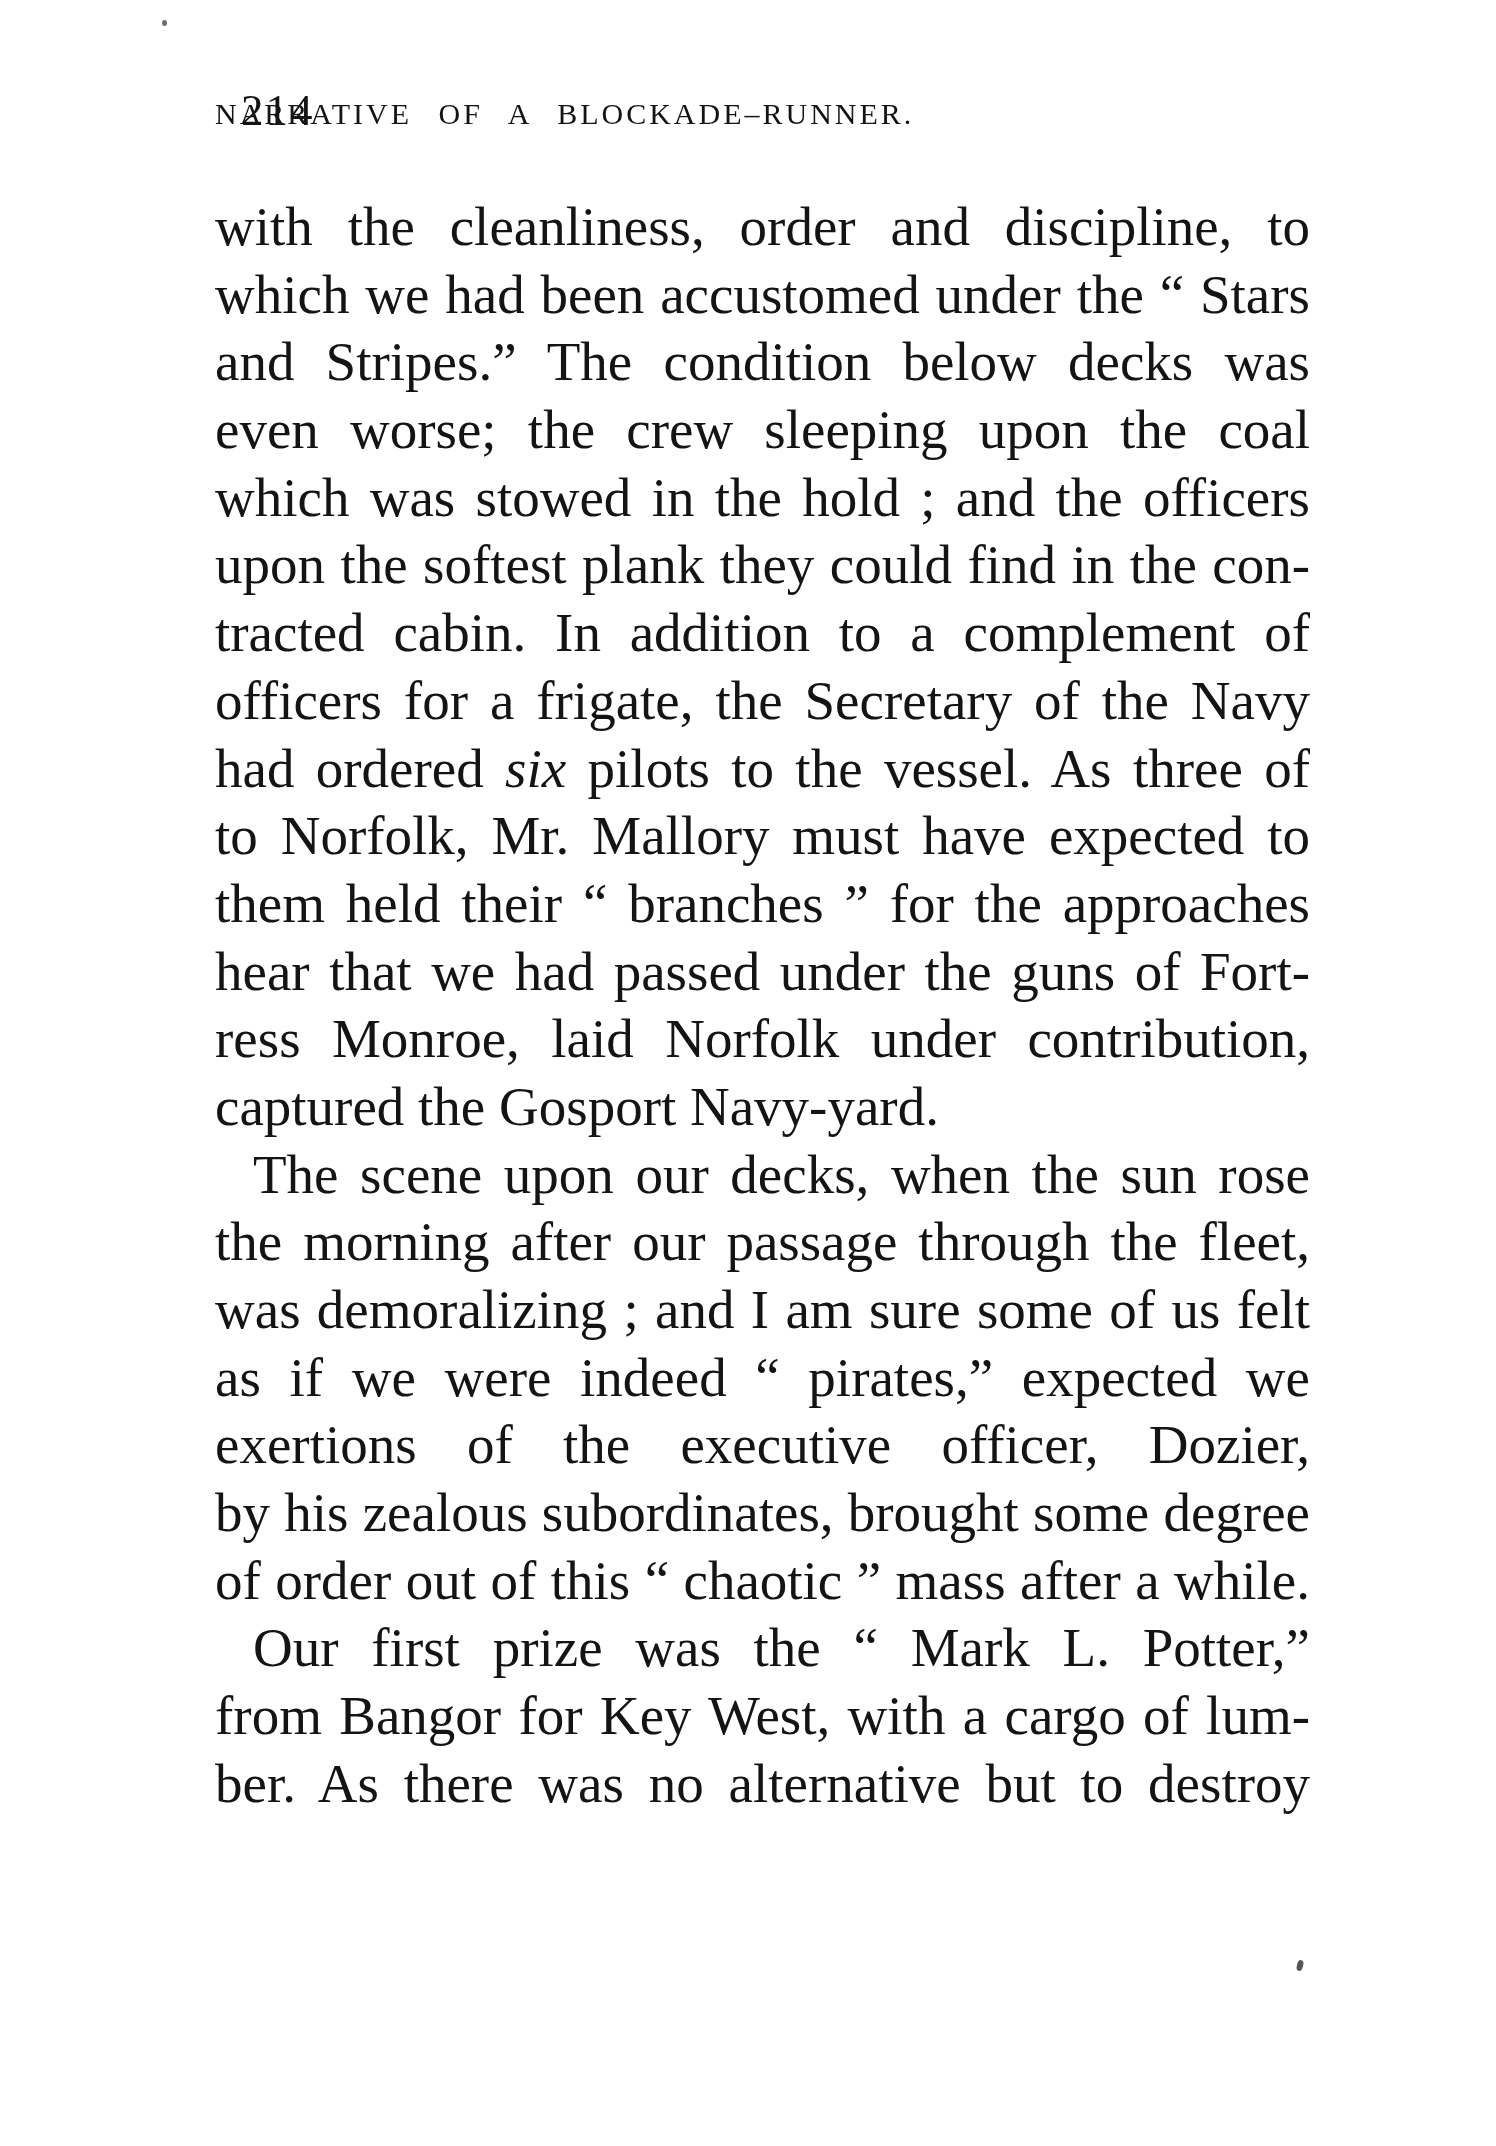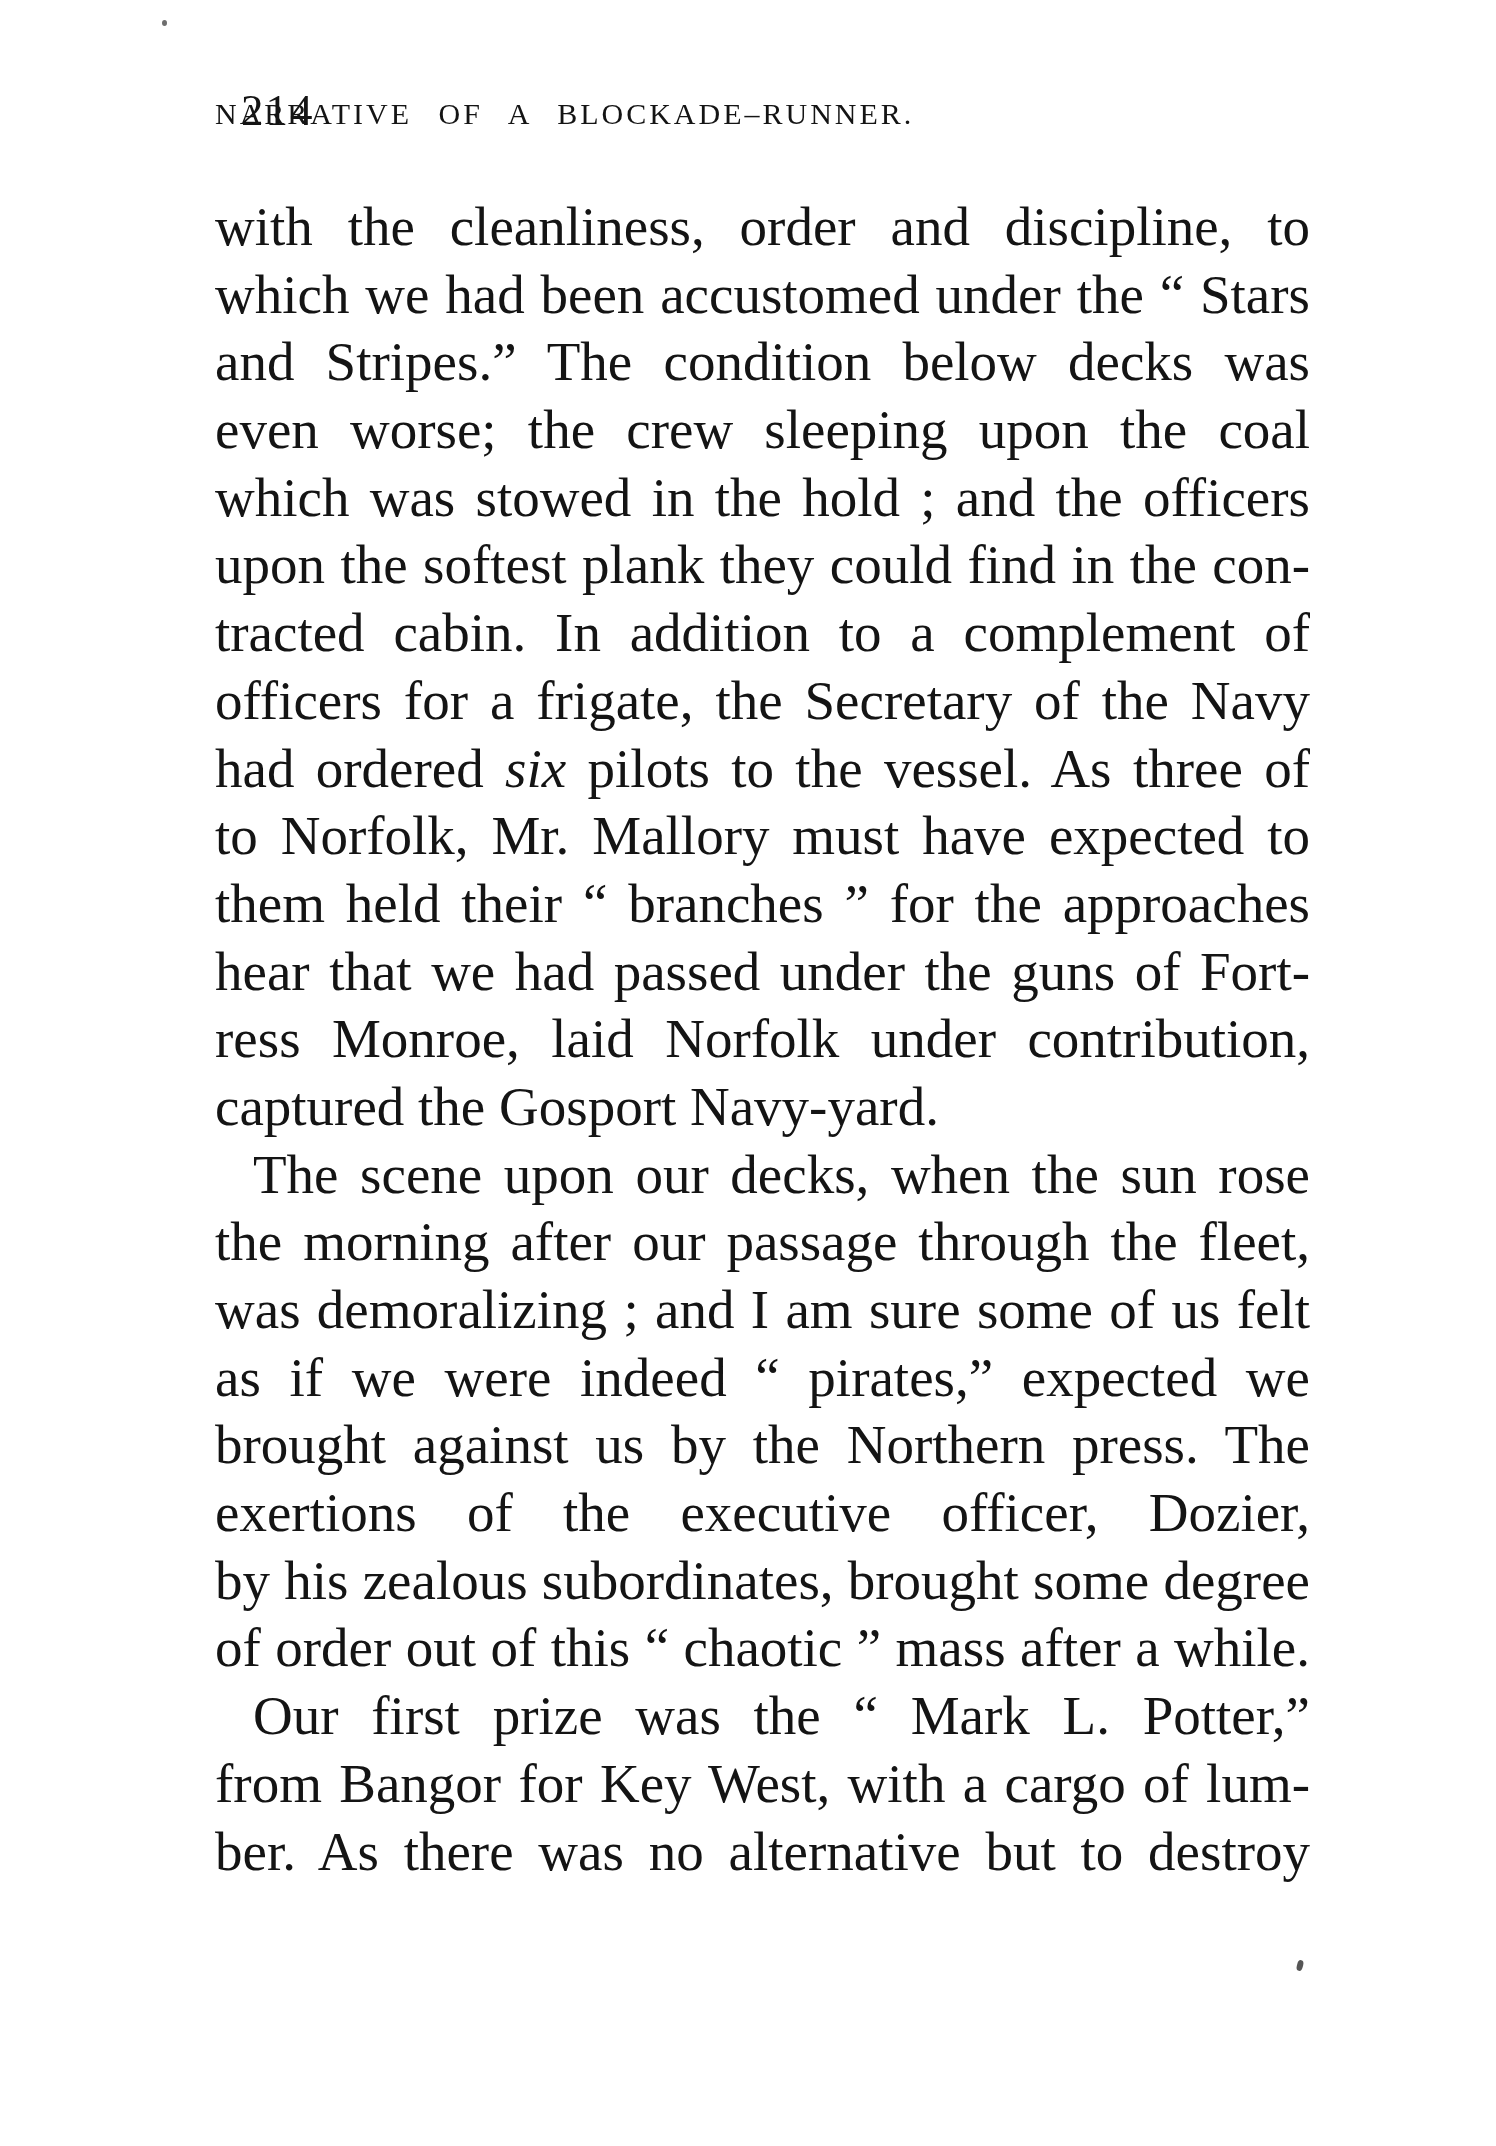--- a/index.html
+++ b/index.html
@@ -89,21 +89,20 @@
       <div class="line"><span>had ordered </span><span class="em">six</span><span> pilots to the vessel.  As three of</span></div>
       <div class="line">to Norfolk, Mr. Mallory must have expected to</div>
       <div class="line">them held their “ branches ” for the approaches</div>
       <div class="line">hear that we had passed under the guns of Fort-</div>
       <div class="line">ress Monroe, laid Norfolk under contribution, and</div>
       <div class="line align-left">captured the Gosport Navy-yard.</div>
       <div class="line indent">The scene upon our decks, when the sun rose</div>
       <div class="line">the morning after our passage through the fleet,</div>
       <div class="line">was demoralizing ; and I am sure some of us felt</div>
       <div class="line">as if we were indeed “ pirates,” expected we were</div>
-      <div class="line">brought against us by the Northern press.  The</div>
       <div class="line">exertions of the executive officer, Dozier, seconded</div>
       <div class="line">by his zealous subordinates, brought some degree</div>
       <div class="line">of order out of this “ chaotic ” mass after a while.</div>
       <div class="line indent">Our first prize was the “ Mark L. Potter,”</div>
       <div class="line">from Bangor for Key West, with a cargo of lum-</div>
       <div class="line">ber.  As there was no alternative but to destroy</div>
     </div>
 
   <div class="speck" style="left:162px; top:20px; width:5px; height:6px;"></div>
   <div class="speck" style="left:1297px; top:1960px; width:6px; height:11px; border-radius:50% / 40%; transform:rotate(14deg); background:#565656;"></div>

